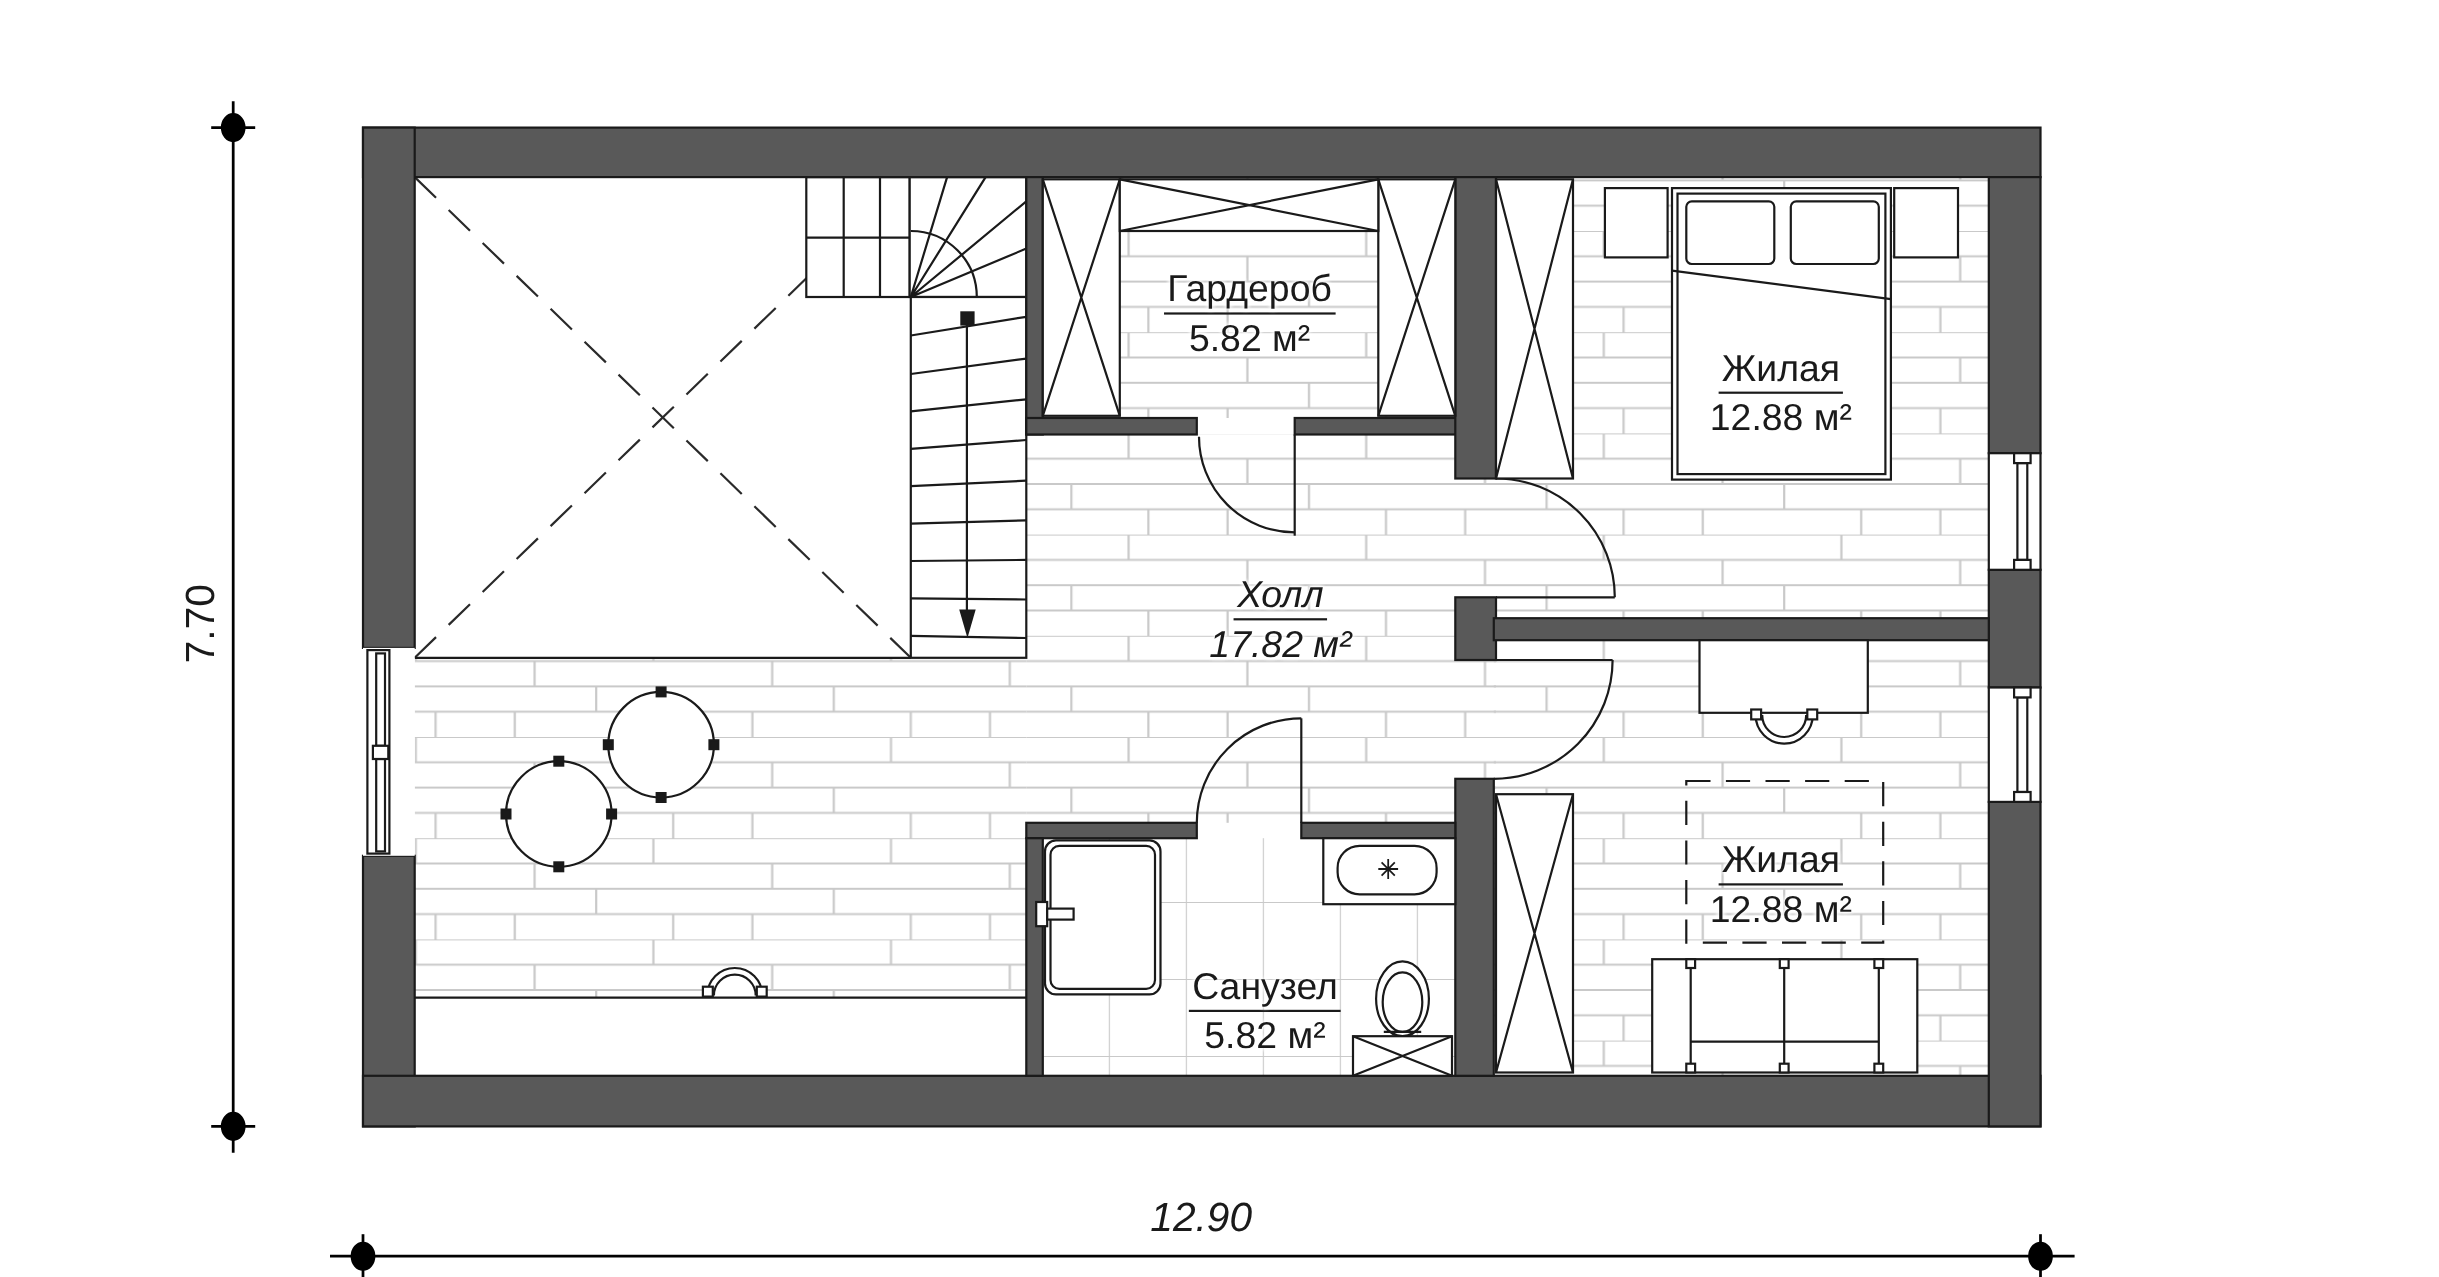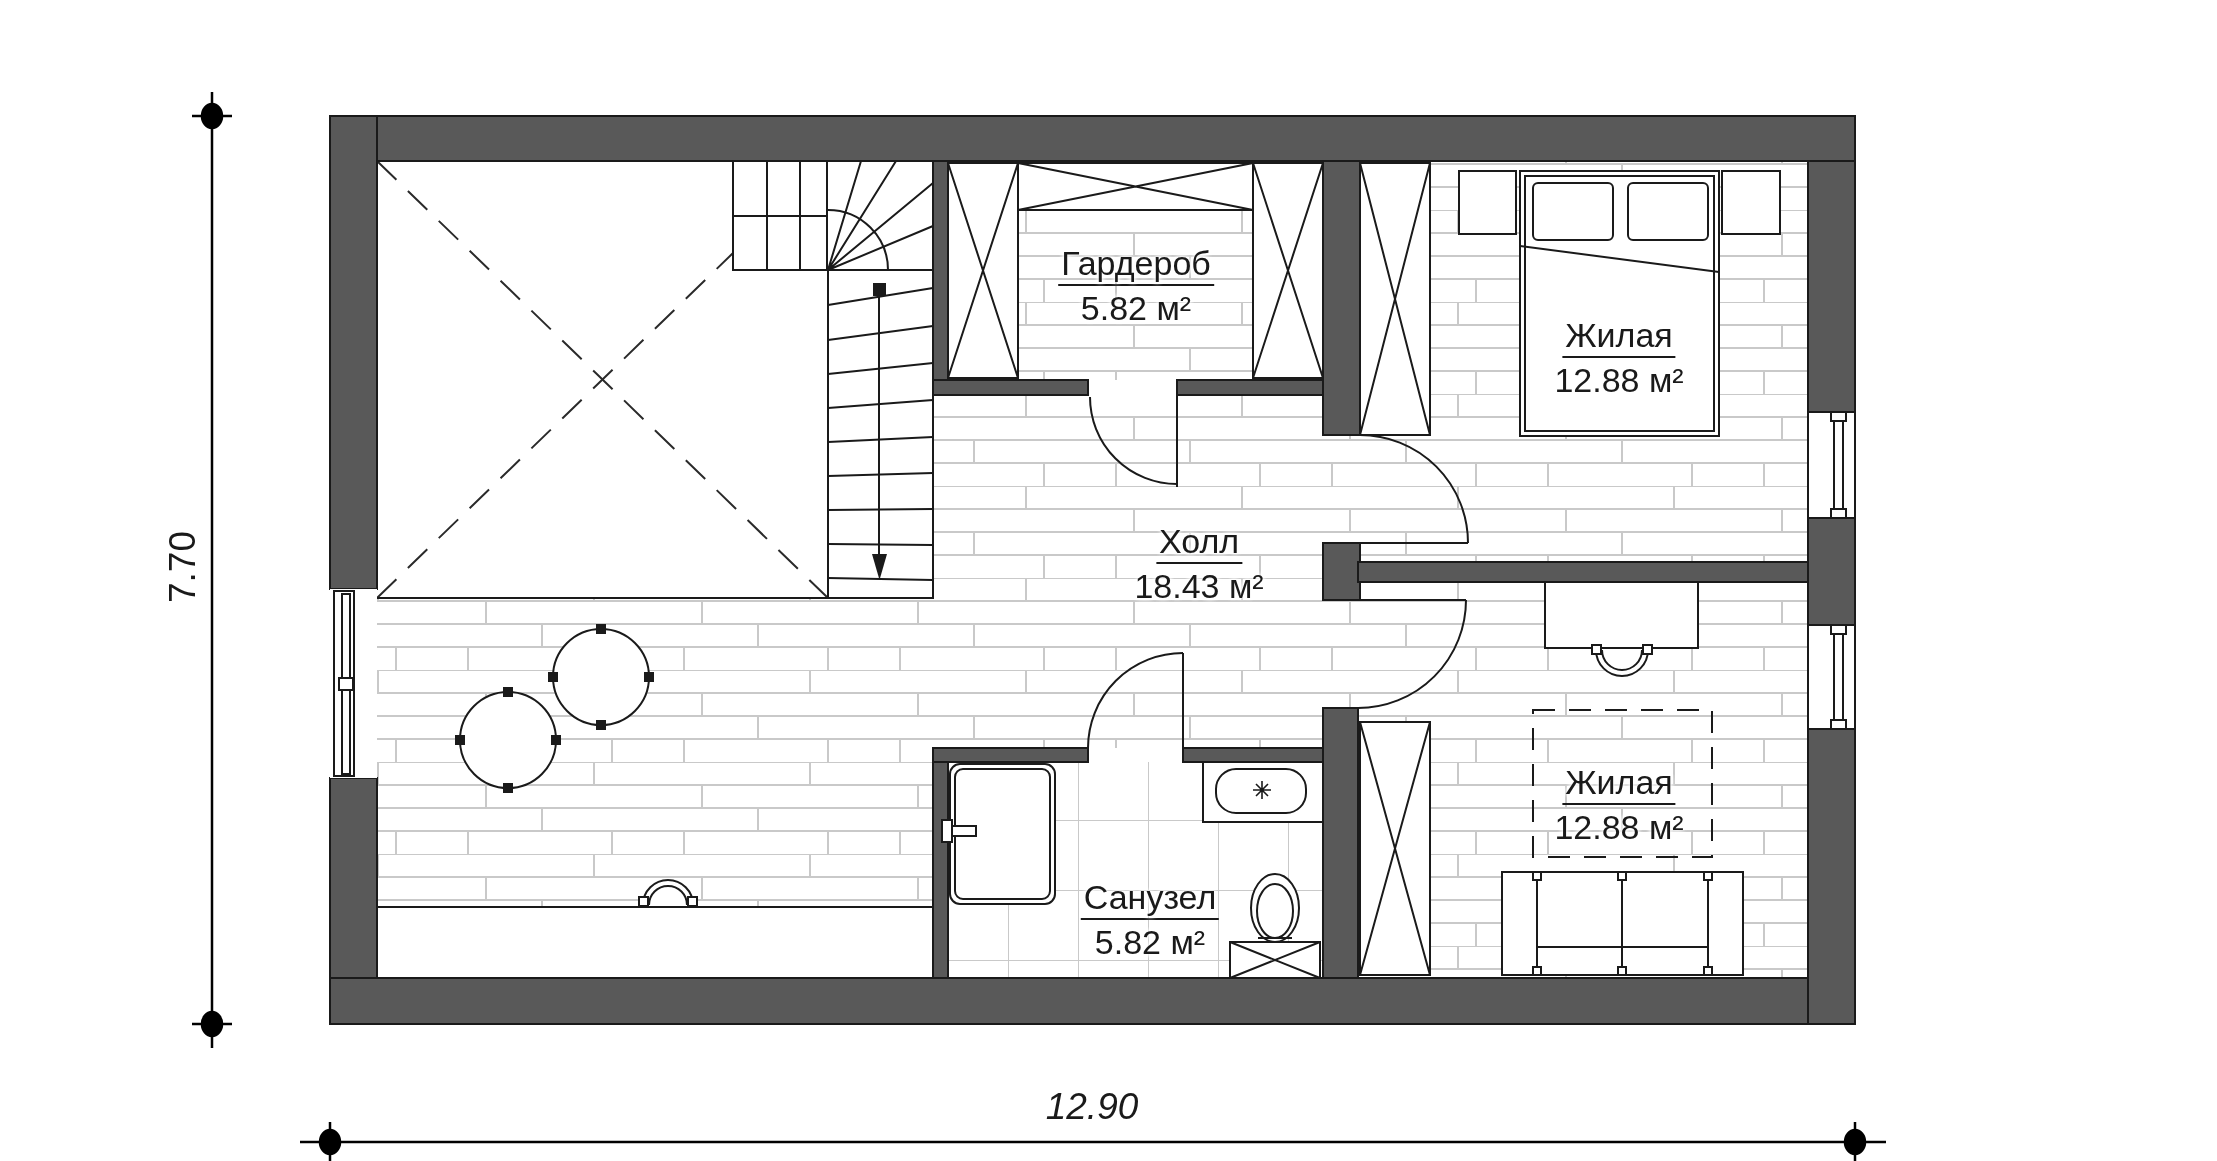--- a/index.html
+++ b/index.html
@@ -248,23 +248,23 @@
 </svg>
 
 <div class="label" style="left:1136px;top:244px;">
   <span class="rname">Гардероб</span>
   <span class="rarea">5.82 м²</span>
 </div>
 <div class="label" style="left:1619px;top:316px;">
   <span class="rname">Жилая</span>
   <span class="rarea">12.88 м²</span>
 </div>
-<div class="label" style="left:1199px;top:522px;">
+<div class="label" style="left:1164px;top:522px;font-style:italic;">
   <span class="rname">Холл</span>
-  <span class="rarea">18.43 м²</span>
+  <span class="rarea">17.82 м²</span>
 </div>
 <div class="label" style="left:1150px;top:878px;">
   <span class="rname">Санузел</span>
   <span class="rarea">5.82 м²</span>
 </div>
 <div class="label" style="left:1619px;top:763px;">
   <span class="rname">Жилая</span>
   <span class="rarea">12.88 м²</span>
 </div>
 

